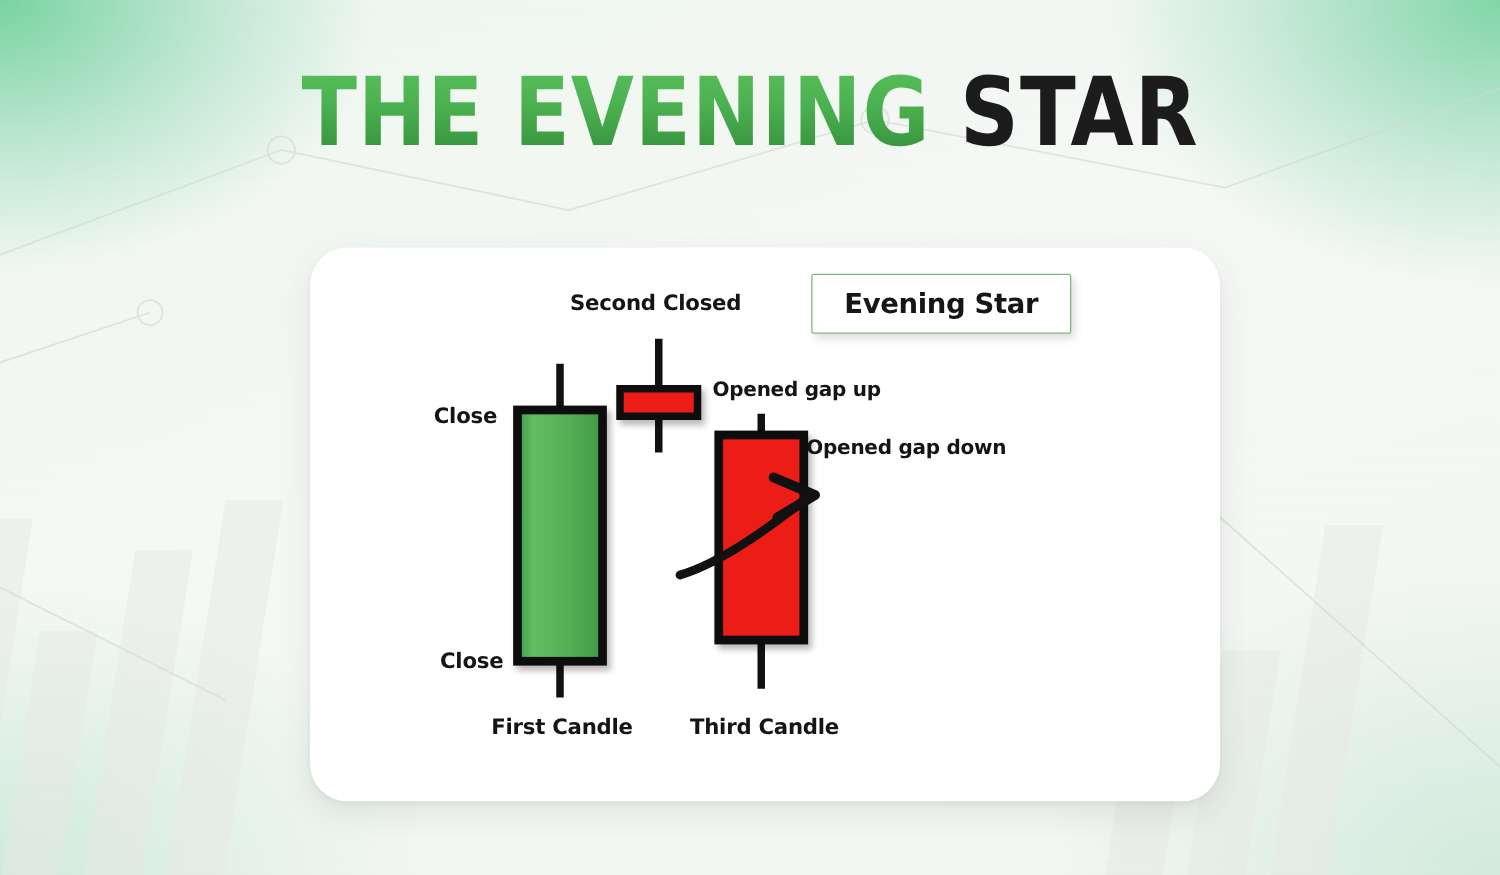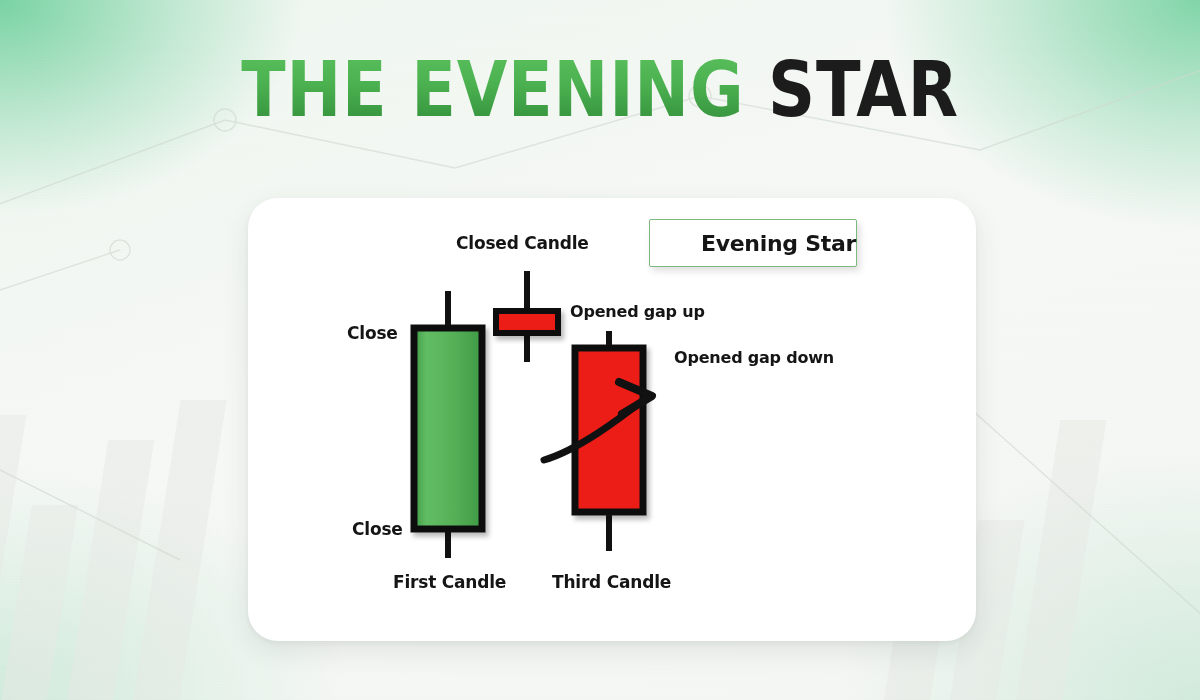--- a/index.html
+++ b/index.html
@@ -110,21 +110,21 @@
     left: 649px;
     top: 219px;
     width: 206px;
     height: 46px;
     background: #ffffff;
     border: 1.5px solid #7cb97f;
     border-radius: 2px;
     box-shadow: 3px 4px 7px rgba(0,0,0,0.13);
     display: flex;
     align-items: center;
-    justify-content: flex-end;
+    justify-content: center;
   }
   .star-box span {
     font-family: "DejaVu Sans", sans-serif;
     font-size: 22px;
     font-weight: 700;
     color: #161616;
     letter-spacing: -0.3px;
   }
 
   
@@ -213,25 +213,25 @@
     <g>
       <path d="M 296 262 C 330 252 370 222 398 200" stroke="#111111" stroke-width="7" fill="none" stroke-linecap="round"></path>
       <path d="M 371 184 L 404 198 L 374 216" stroke="#111111" stroke-width="8" fill="none" stroke-linecap="round" stroke-linejoin="round"></path>
     </g>
   </svg>
 
   <div class="lbl" style="left:347px; top:323px;">Close</div>
 
   <div class="lbl" style="left:352px; top:519px;">Close</div>
 
-  <div class="lbl" style="left:456px; top:233px;">Closed Candle</div>
+  <div class="lbl" style="left:456px; top:233px;">Second Closed</div>
 
   <div class="lbl sm" style="left:570px; top:302px;">Opened gap up</div>
 
-  <div class="lbl sm" style="left:674px; top:348px;">Opened gap down</div>
+  <div class="lbl sm" style="left:645px; top:348px;">Opened gap down</div>
 
 
   <div class="lbl" style="left:393px; top:572px;">First Candle</div>
 
   <div class="lbl" style="left:552px; top:572px;">Third Candle</div>
 
   <div class="star-box">
     <span>Evening Star</span>
   </div>
 

